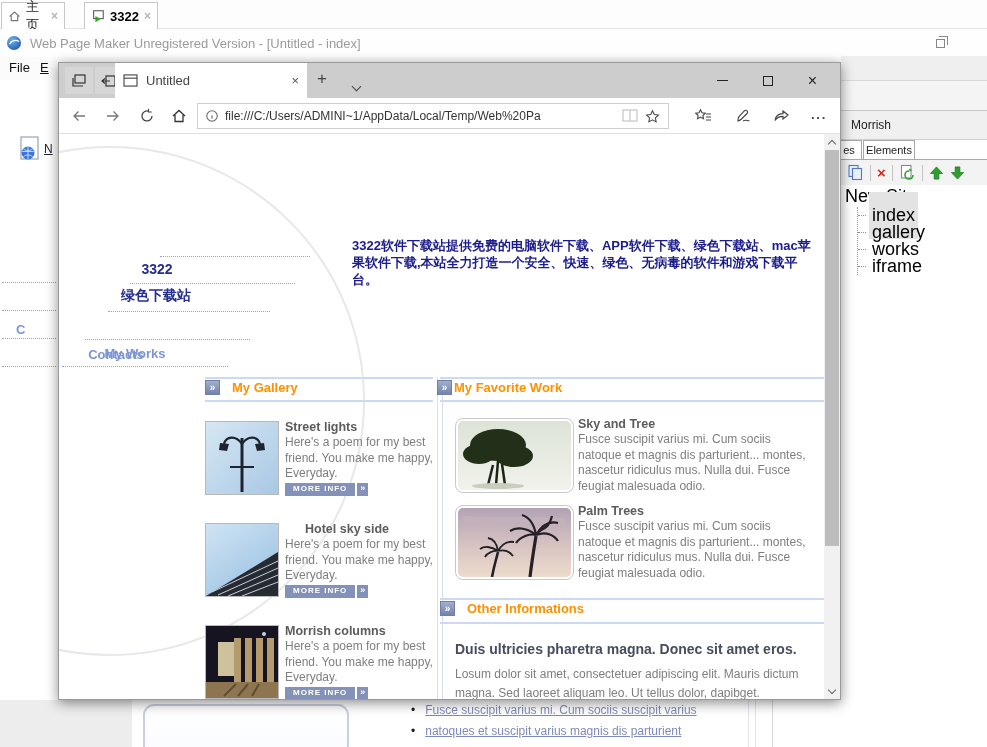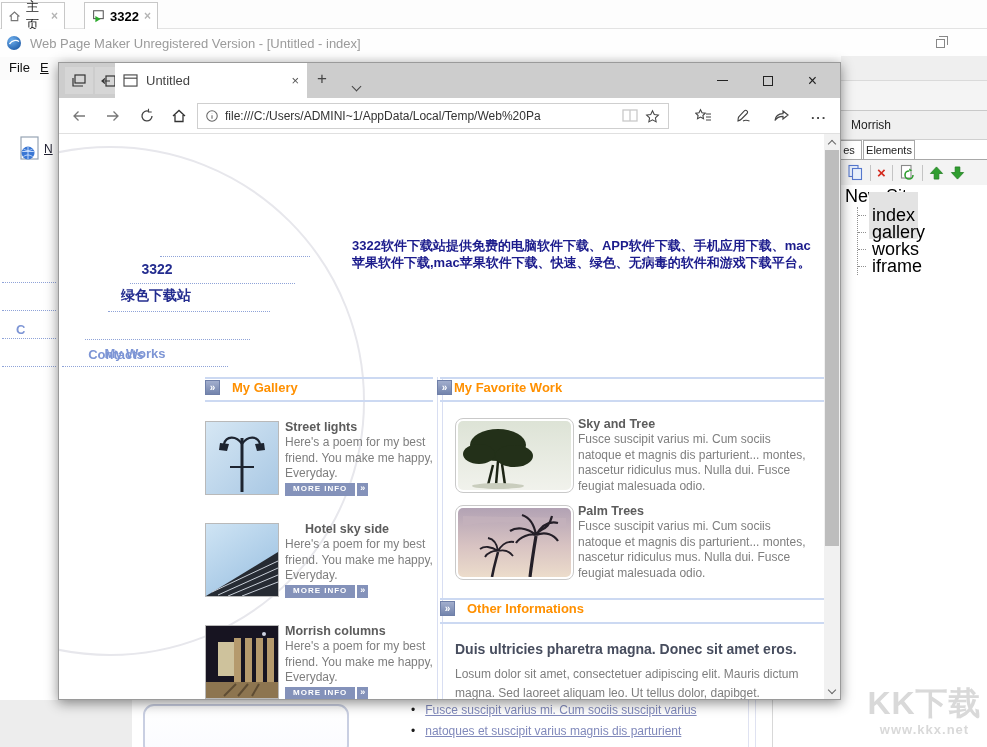--- a/index.html
+++ b/index.html
@@ -226,24 +226,20 @@
         <span class="tree-stub"></span>
         <span class="tree-label">works</span>
       </div>
       <div class="tree-item">
         <span class="tree-stub"></span>
         <span class="tree-label">iframe</span>
       </div>
     </div>
   </div>
 
-  <div class="watermark">
-    <div class="wm-t">KK下载</div>
-    <div class="wm-u">www.kkx.net</div>
-  </div>
 
   <div class="edge">
 
     <div class="e-tabbar">
       <div class="e-tbtn" style="left:6px;">
         <svg width="16" height="16" viewBox="0 0 16 16" fill="none" stroke="#333" stroke-width="1.2">
             <rect x="4" y="2" width="10" height="8"></rect>
             <path d="M2 5 v8 h10"></path>
           </svg>
       </div>
@@ -344,21 +340,21 @@
       <div class="dotline abs" style="left:101px;top:122px;width:150px;"></div>
       <div class="pmenu navy" style="left:18px;top:127px;">3322</div>
       <div class="dotline abs" style="left:71px;top:149px;width:165px;"></div>
       <div class="pmenu navy" style="left:17px;top:153px;">绿色下载站</div>
       <div class="dotline abs" style="left:49px;top:177px;width:162px;"></div>
       <div class="pmenu blue" style="left:-4px;top:195px;margin-top:17px;">My Works</div>
       <div class="dotline abs" style="left:26px;top:205px;width:165px;"></div>
       <div class="pmenu blue" style="left:-23px;top:213px;">Contacts</div>
       <div class="dotline abs" style="left:3px;top:232px;width:166px;"></div>
 
-      <div class="intro">3322软件下载站提供免费的电脑软件下载、APP软件下载、手机应用下载、mac苹果软件下载,mac苹果软件下载、快速、绿色、无病毒的软件和游戏下载平台。</div>
+      <div class="intro">3322软件下载站提供免费的电脑软件下载、APP软件下载、绿色下载站、mac苹果软件下载,本站全力打造一个安全、快速、绿色、无病毒的软件和游戏下载平台。</div>
 
       <div class="vdiv" style="left:378px;"></div>
       <div class="vdiv" style="left:383px;"></div>
 
       <div class="rule" style="left:146px;top:243px;width:228px;"></div>
       <div class="sec-ic" style="left:146px;top:246px;">»</div>
       <div class="sec-ttl" style="left:173px;top:246px;">My Gallery</div>
       <div class="rule" style="left:146px;top:266px;width:228px;"></div>
 
       <div class="thumb" style="left:146px;top:287px;width:74px;height:74px;">

